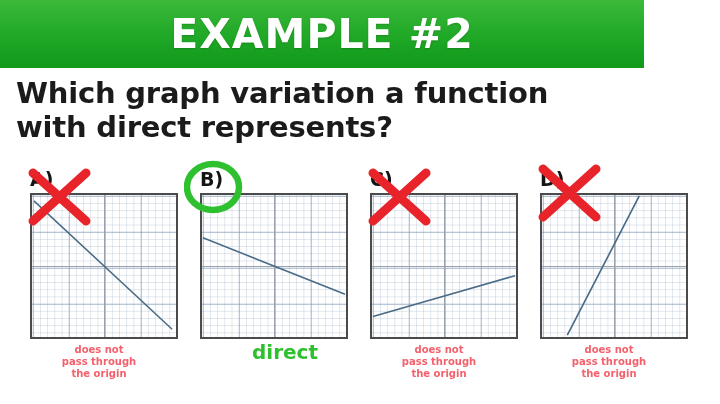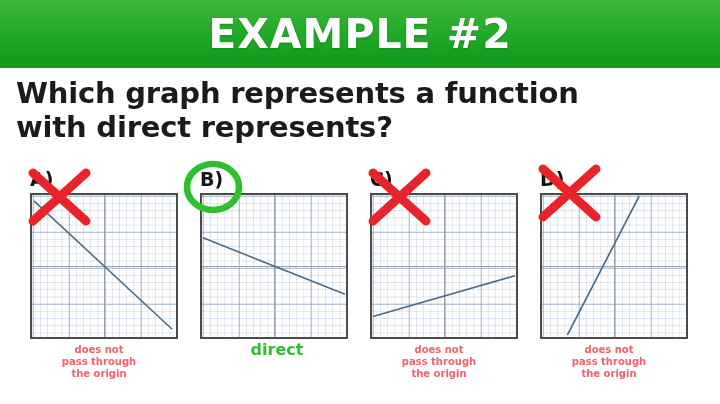--- a/index.html
+++ b/index.html
@@ -7,21 +7,21 @@
     width:720px;height:404px;
     background:#ffffff;
     font-family:"Liberation Sans", sans-serif;
     overflow:hidden;
     position:relative;
   }
   .stage{position:relative;width:720px;height:404px;overflow:hidden;}
 
   
   .banner{
-    position:absolute;left:0;top:0;width:720px;height:68px;
+    position:absolute;left:0;top:0;width:644px;height:68px;
     background:linear-gradient(180deg,#3cb93a 0%,#27ad2c 38%,#17a01f 78%,#129a1a 100%);
     display:flex;align-items:center;justify-content:center;text-align:center;
   }
   .banner-title{
     color:#ffffff;
     font-size:41px;
     font-weight:bold;
     letter-spacing:1px;
     font-family:"DejaVu Sans", sans-serif;
     text-shadow:0 1px 2px rgba(0,0,0,.18);
@@ -108,40 +108,40 @@
     line-height:1.22;
   }
   .caption-red{
     color:#f4606b;
     font-size:10px;
     font-weight:bold;
     font-family:"DejaVu Sans", sans-serif;
   }
   .caption-green{
     color:#2fc02f;
-    font-size:16px;
+    font-size:20px;
     font-weight:bold;
     line-height:1.28;
     font-family:"DejaVu Sans", sans-serif;
     top:180px;
-    position:absolute;left:8px;width:170px;text-align:center;
+    position:absolute;left:16px;width:170px;text-align:center;
   }
   .cap-line{display:block;}
 </style>
 </head>
 <body>
 
 <div class="stage">
 
   <div class="banner">
     <div class="banner-title">EXAMPLE #2</div>
   </div>
 
   <div class="question">
-    <span class="q-line">Which graph represents a function</span>
+    <span class="q-line">Which graph variation a function</span>
     <span class="q-line">with direct represents?</span>
   </div>
 
   <div class="options">
 
     <div class="option opt-a">
       <div class="opt-label">A)</div>
 
       <div class="graph">
         <div class="grid-fine"></div>

